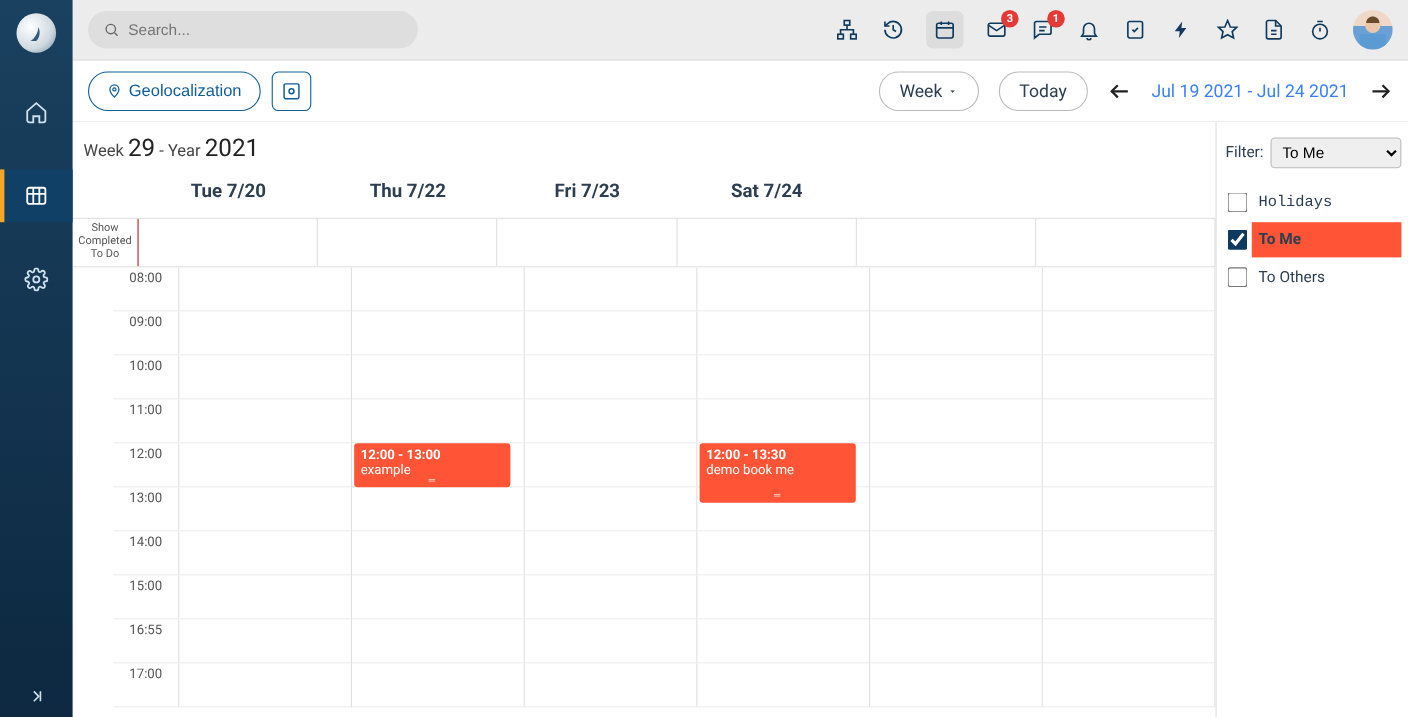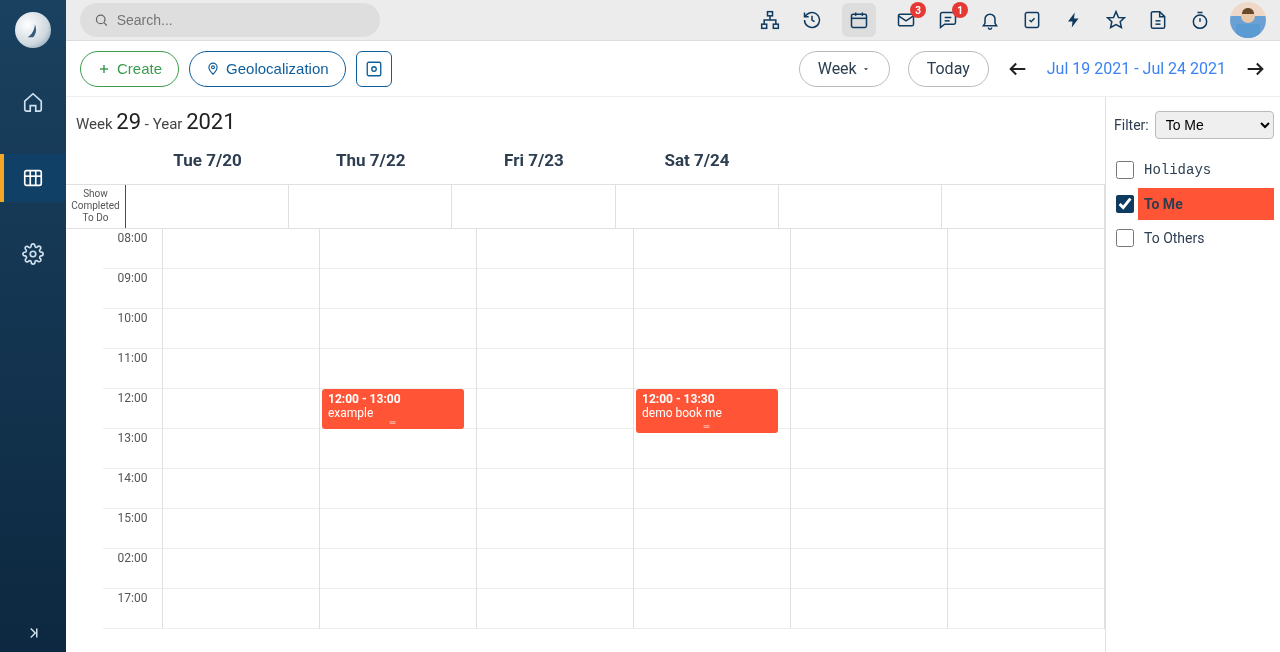--- a/index.html
+++ b/index.html
@@ -12,21 +12,21 @@
   .nav-items { margin-top: 30px; display:flex; flex-direction:column; gap:28px; align-items:center; width:100%; }
   .nav-item { width:100%; height:48px; display:flex; align-items:center; justify-content:center; color:#cfe0ee; cursor:pointer; }
   .nav-item.active { background:#114067; position:relative; }
   .nav-item.active::before { content:""; position:absolute; left:0; top:0; bottom:0; width:4px; background:#f5a623; }
   .expand-btn { position:absolute; bottom:10px; color:#cfe0ee; cursor:pointer; }
 
   
   .main { flex:1; display:flex; flex-direction:column; }
 
   
-  .topbar { height:41px; background:#ececec; display:flex; align-items:center; padding:0 14px; gap:12px; border-bottom:1px solid #ddd; }
+  .topbar { height:55px; background:#ececec; display:flex; align-items:center; padding:0 14px; gap:12px; border-bottom:1px solid #ddd; }
   .search { flex:0 0 300px; height:34px; background:#dedede; border-radius:17px; display:flex; align-items:center; padding:0 14px; color:#555; }
   .search input { border:none; background:transparent; outline:none; margin-left:8px; font-size:14px; width:100%; color:#333; }
   .top-actions { margin-left:auto; display:flex; align-items:center; gap:18px; }
   .icon-btn { position:relative; width:24px; height:24px; display:flex; align-items:center; justify-content:center; color:#0f3a5f; cursor:pointer; }
   .icon-btn.boxed { width:34px; height:34px; background:#ddd; border-radius:6px; }
   .badge { position:absolute; top:-6px; right:-8px; min-width:16px; height:16px; background:#e53935; color:#fff; border-radius:8px; font-size:10px; display:flex; align-items:center; justify-content:center; padding:0 3px; font-weight:bold; }
   .avatar { width:36px; height:36px; border-radius:50%; background: linear-gradient(#f0d8c8 40%, #6ba0d4 40%); display:flex; align-items:center; justify-content:center; overflow:hidden; }
   .avatar svg { width:36px; height:36px; }
 
   
@@ -196,27 +196,20 @@
           <svg viewBox="0 0 36 36">
               <circle cx="18" cy="14" r="7" fill="#e8c7ab"></circle>
               <path d="M18 6c3 0 6 2 6 6H12c0-4 3-6 6-6z" fill="#6b4a2b"></path>
               <rect x="6" y="22" width="24" height="14" fill="#5a9bd4"></rect>
             </svg>
         </div>
       </div>
     </div>
 
     <div class="toolbar">
-      <button class="btn">
-        <svg width="14" height="14" viewBox="0 0 24 24" fill="none" stroke="currentColor" stroke-width="2.5">
-            <line x1="12" y1="5" x2="12" y2="19"></line>
-            <line x1="5" y1="12" x2="19" y2="12"></line>
-          </svg>
-        <span>Create</span>
-      </button>
       <button class="btn outline-blue">
         <svg width="14" height="16" viewBox="0 0 24 24" fill="none" stroke="currentColor" stroke-width="2">
             <path d="M12 21s-7-7-7-12a7 7 0 1 1 14 0c0 5-7 12-7 12z"></path>
             <circle cx="12" cy="9" r="2.5"></circle>
           </svg>
         <span>Geolocalization</span>
       </button>
       <div class="sq-btn">
         <svg width="18" height="18" viewBox="0 0 24 24" fill="none" stroke="currentColor" stroke-width="1.8">
             <rect x="3" y="3" width="18" height="18" rx="2"></rect>
@@ -279,21 +272,21 @@
           <div class="time-inner" id="time-inner">
               <div class="time-col">
                 <div class="hour-label">08:00</div>
                 <div class="hour-label">09:00</div>
                 <div class="hour-label">10:00</div>
                 <div class="hour-label">11:00</div>
                 <div class="hour-label">12:00</div>
                 <div class="hour-label">13:00</div>
                 <div class="hour-label">14:00</div>
                 <div class="hour-label">15:00</div>
-                <div class="hour-label">02:00</div>
+                <div class="hour-label">16:55</div>
                 <div class="hour-label">17:00</div>
               </div>
               <div class="day-col">
                 <div class="hour-row"></div>
                 <div class="hour-row"></div>
                 <div class="hour-row"></div>
                 <div class="hour-row"></div>
                 <div class="hour-row"></div>
                 <div class="hour-row"></div>
                 <div class="hour-row"></div>
@@ -330,21 +323,21 @@
                 <div class="hour-row"></div>
                 <div class="hour-row"></div>
                 <div class="hour-row"></div>
                 <div class="hour-row"></div>
                 <div class="hour-row"></div>
                 <div class="hour-row"></div>
                 <div class="hour-row"></div>
                 <div class="hour-row"></div>
                 <div class="hour-row"></div>
                 <div class="hour-row"></div>
-                <div class="event" style="top: 160px; height: 44px;"><span class="time">12:00 - 13:30</span><span>demo book me</span><span class="handle">═</span></div>
+                <div class="event" style="top: 160px; height: 54px;"><span class="time">12:00 - 13:30</span><span>demo book me</span><span class="handle">═</span></div>
               </div>
               <div class="day-col">
                 <div class="hour-row"></div>
                 <div class="hour-row"></div>
                 <div class="hour-row"></div>
                 <div class="hour-row"></div>
                 <div class="hour-row"></div>
                 <div class="hour-row"></div>
                 <div class="hour-row"></div>
                 <div class="hour-row"></div>

